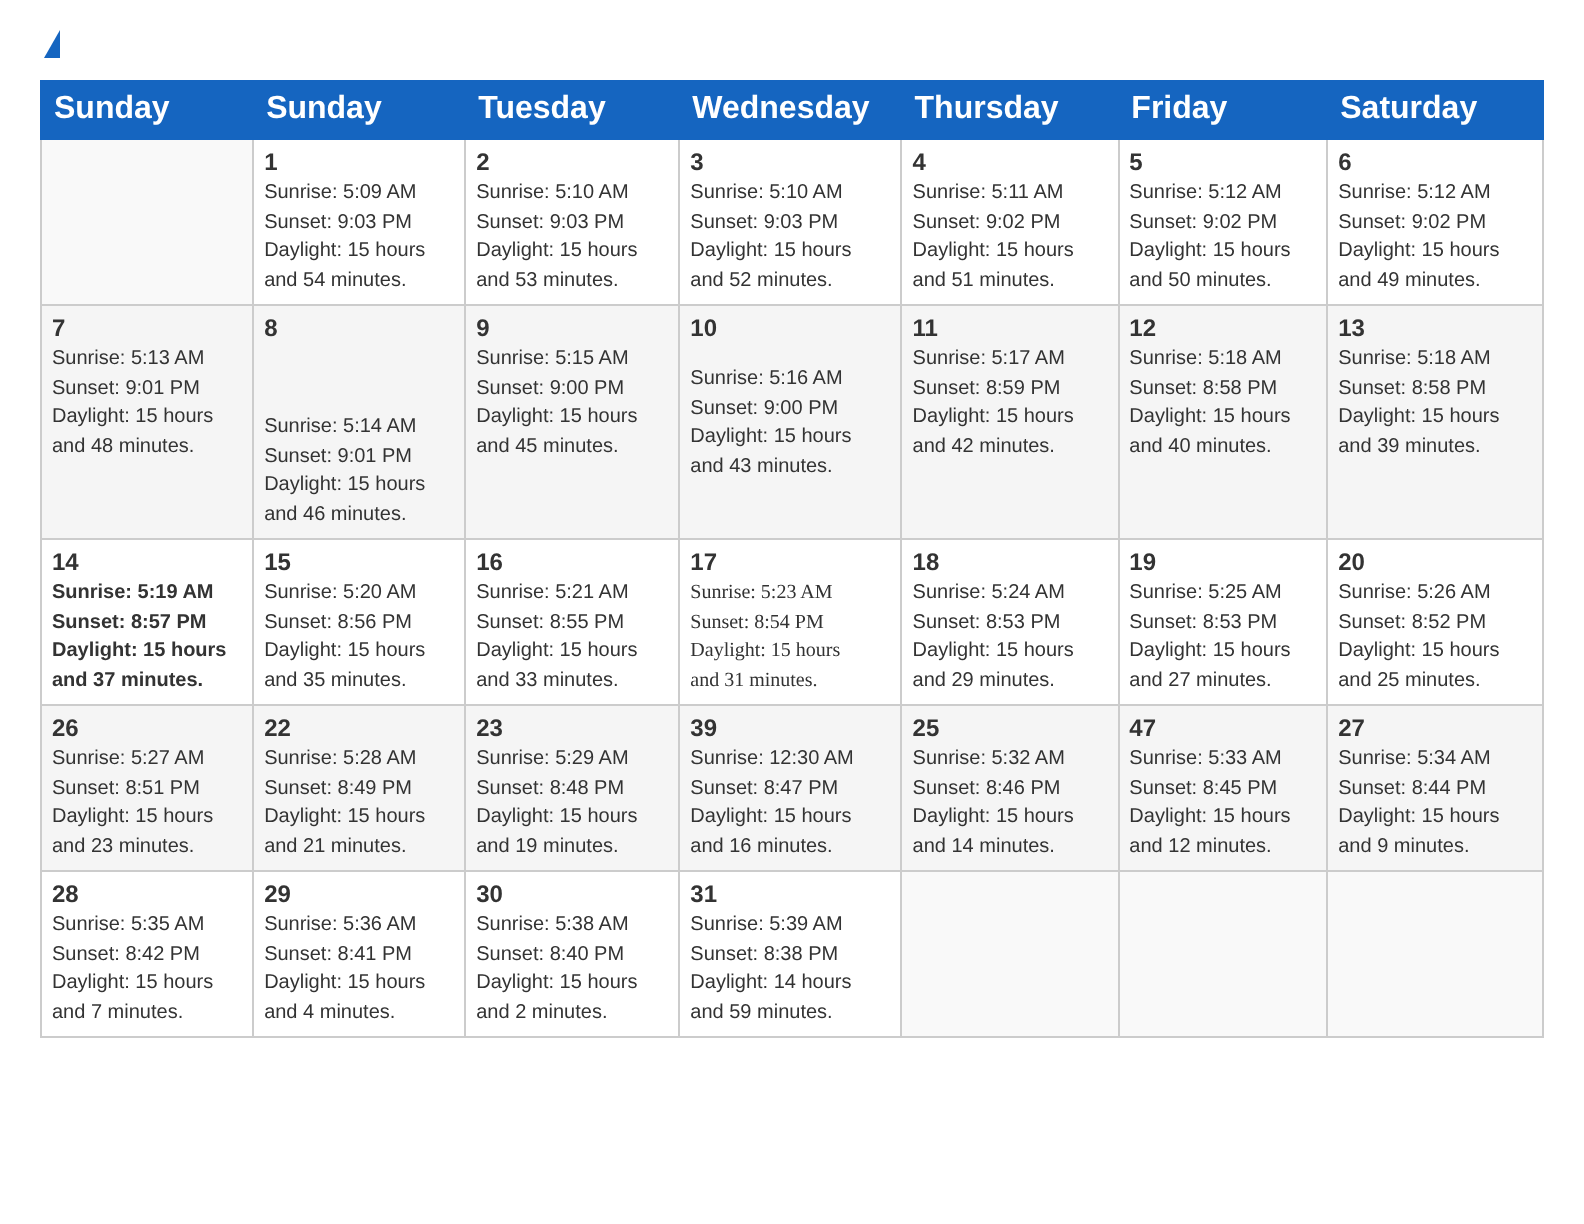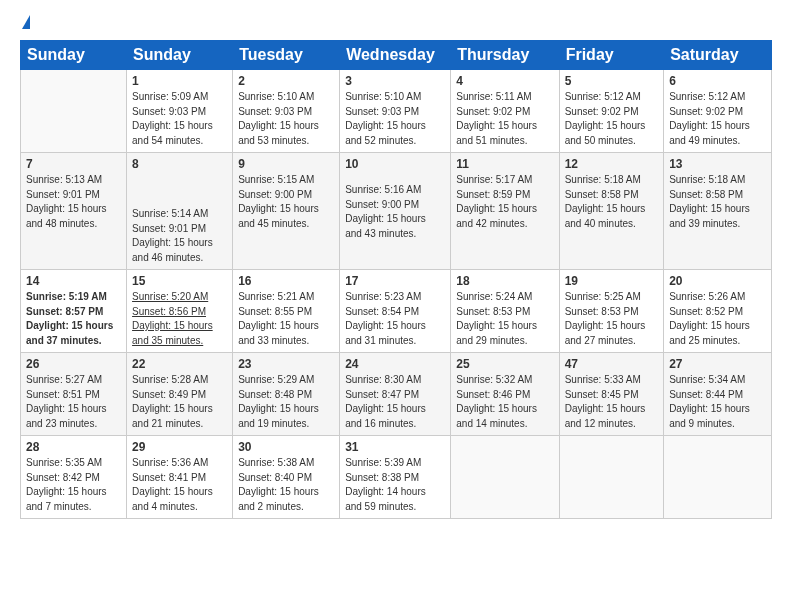--- a/index.html
+++ b/index.html
@@ -223,35 +223,35 @@
         <tr class="row-odd">
           <td>
             <span class="day-number">14</span>
             <div class="day-info" style="white-space: pre-line; font-weight: bold;">Sunrise: 5:19 AM
 Sunset: 8:57 PM
 Daylight: 15 hours
 and 37 minutes.</div>
           </td>
           <td>
             <span class="day-number">15</span>
-            <div class="day-info" style="white-space: pre-line; text-decoration: underline;">Sunrise: 5:20 AM
+            <div class="day-info" style="white-space: pre-line;">Sunrise: 5:20 AM
 Sunset: 8:56 PM
 Daylight: 15 hours
 and 35 minutes.</div>
           </td>
           <td>
             <span class="day-number">16</span>
             <div class="day-info" style="white-space: pre-line;">Sunrise: 5:21 AM
 Sunset: 8:55 PM
 Daylight: 15 hours
 and 33 minutes.</div>
           </td>
           <td>
             <span class="day-number">17</span>
-            <div class="day-info" style="white-space: pre-line;">Sunrise: 5:23 AM
+            <div class="day-info" style="white-space: pre-line; font-family: Liberation Serif, serif;">Sunrise: 5:23 AM
 Sunset: 8:54 PM
 Daylight: 15 hours
 and 31 minutes.</div>
           </td>
           <td>
             <span class="day-number">18</span>
             <div class="day-info" style="white-space: pre-line;">Sunrise: 5:24 AM
 Sunset: 8:53 PM
 Daylight: 15 hours
 and 29 minutes.</div>
@@ -287,22 +287,22 @@
 and 21 minutes.</div>
           </td>
           <td>
             <span class="day-number">23</span>
             <div class="day-info" style="white-space: pre-line;">Sunrise: 5:29 AM
 Sunset: 8:48 PM
 Daylight: 15 hours
 and 19 minutes.</div>
           </td>
           <td>
-            <span class="day-number">24</span>
-            <div class="day-info" style="white-space: pre-line;">Sunrise: 8:30 AM
+            <span class="day-number">39</span>
+            <div class="day-info" style="white-space: pre-line;">Sunrise: 12:30 AM
 Sunset: 8:47 PM
 Daylight: 15 hours
 and 16 minutes.</div>
           </td>
           <td>
             <span class="day-number">25</span>
             <div class="day-info" style="white-space: pre-line;">Sunrise: 5:32 AM
 Sunset: 8:46 PM
 Daylight: 15 hours
 and 14 minutes.</div>

